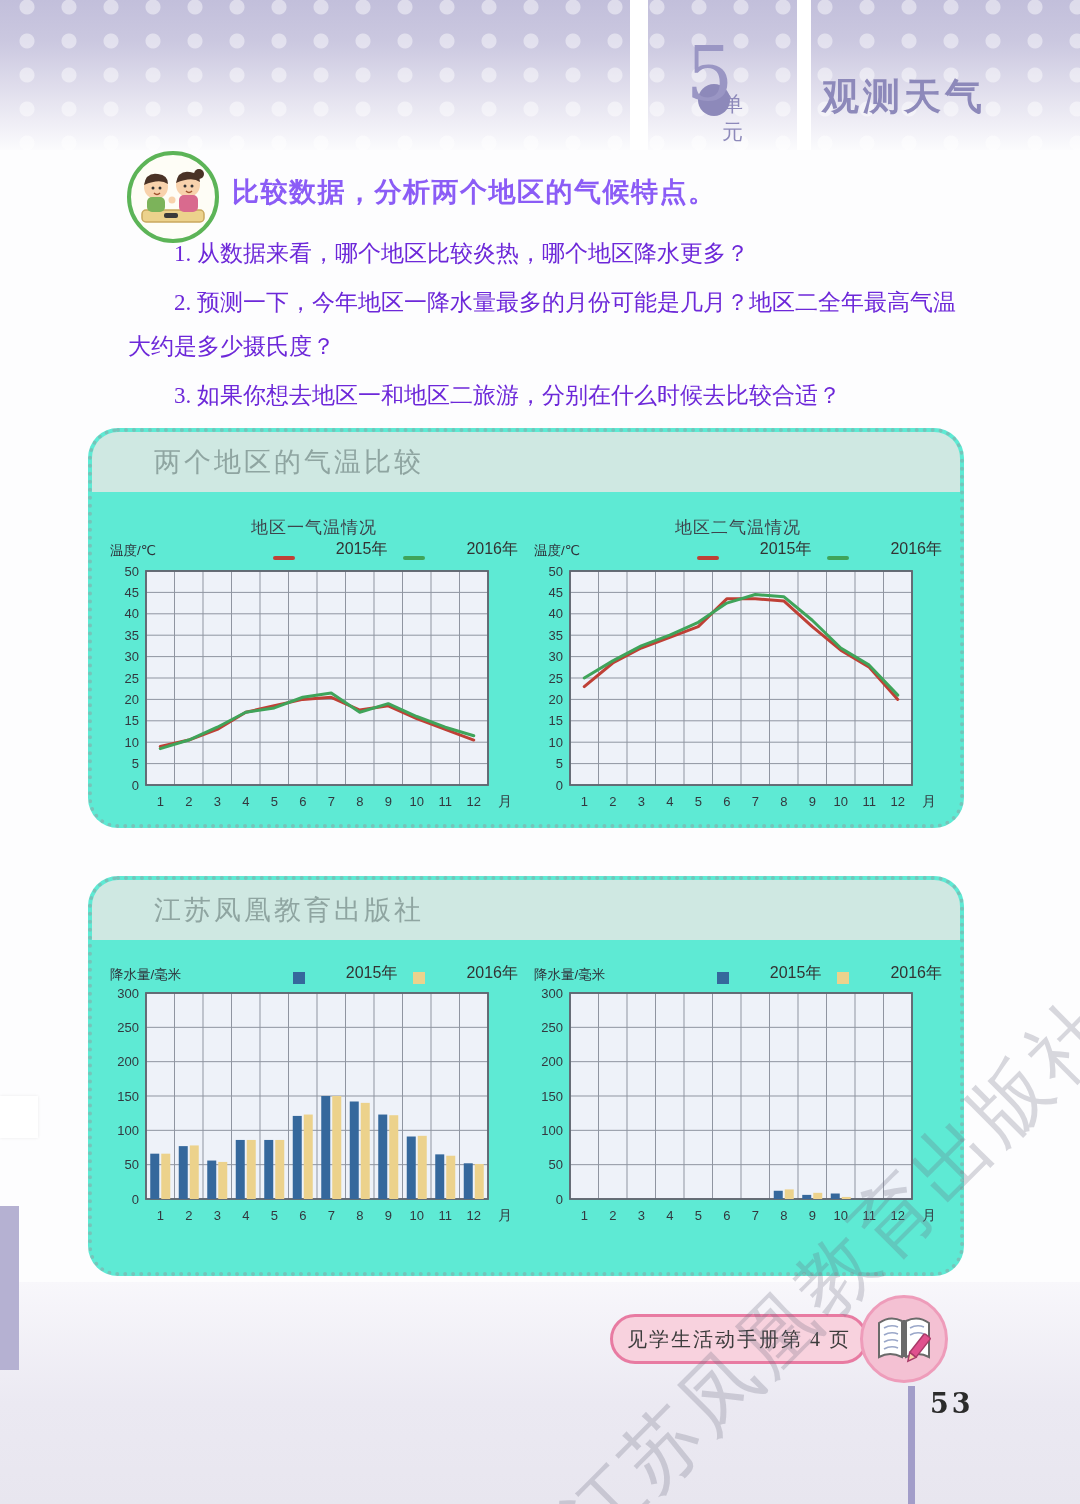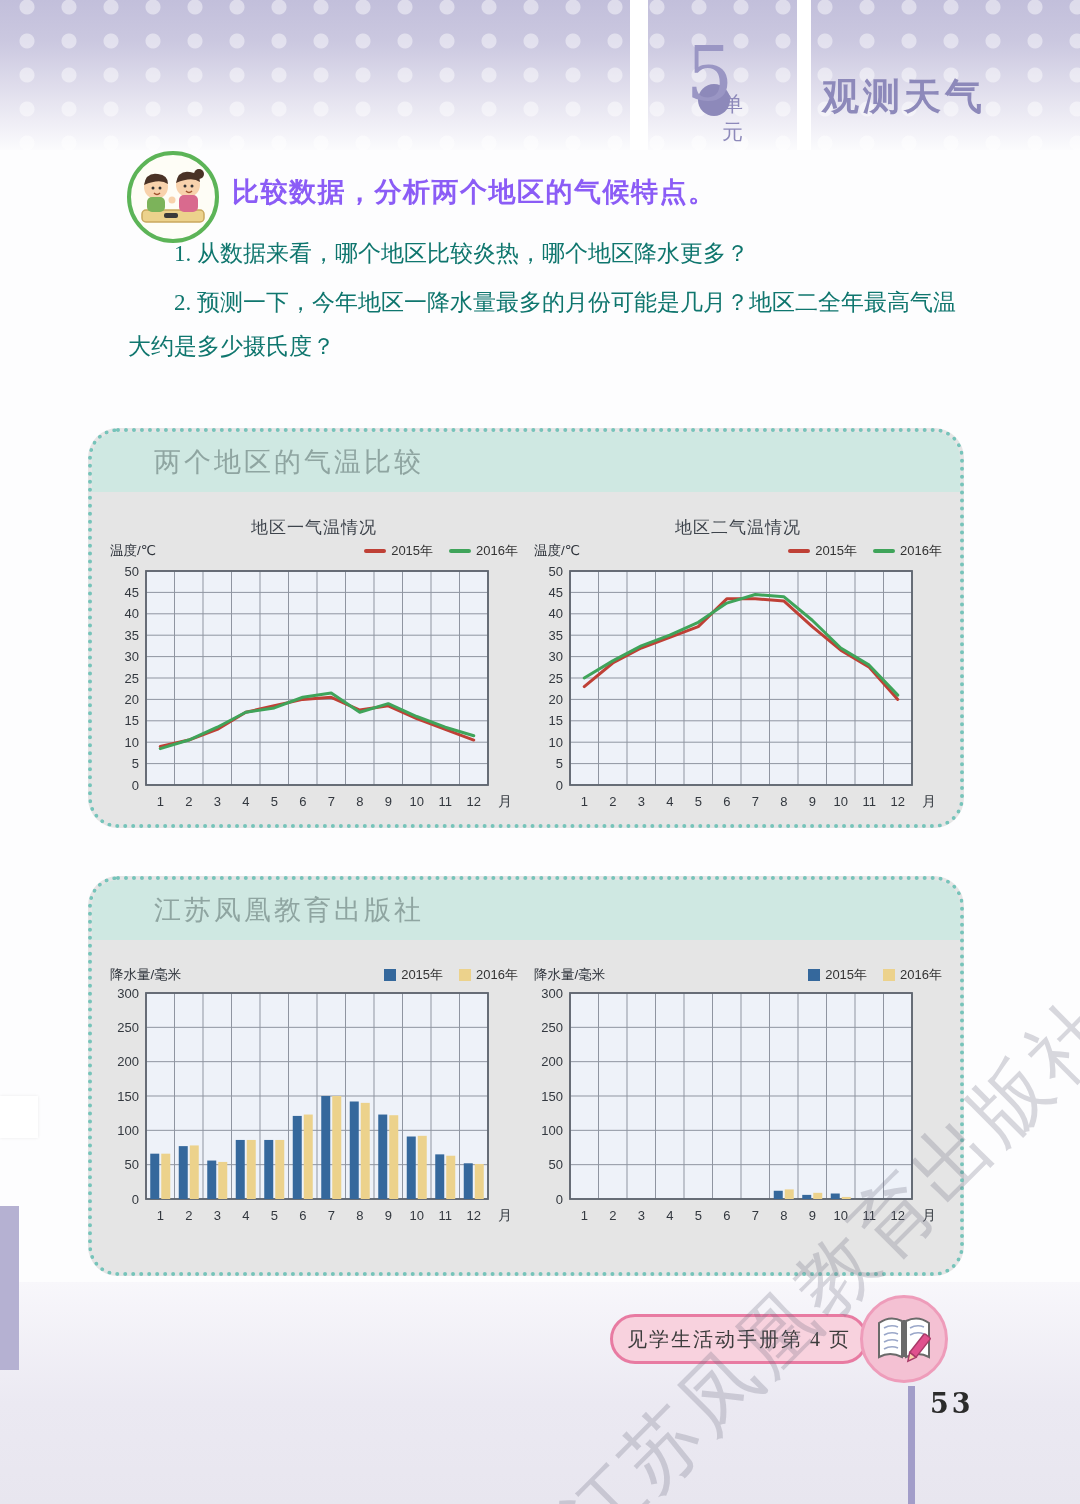--- a/index.html
+++ b/index.html
@@ -18,38 +18,38 @@
   .unit{position:absolute;left:686px;top:42px;height:90px;}
   .unit-circle{position:absolute;left:12px;top:42px;width:32px;height:32px;border-radius:50%;background:#8d89ba;}
   .unit-num{position:absolute;left:0;top:-8px;font-family:"DejaVu Serif","Liberation Serif",serif;font-size:74px;line-height:1.1;color:#9a96c4;}
   .unit-label{position:absolute;left:36px;top:48px;font-size:21px;color:#8d89ba;letter-spacing:2px;font-family:Liberation Serif, serif;}
   .unit-title{position:absolute;left:136px;top:30px;font-size:37px;font-weight:bold;color:#8d89ba;letter-spacing:4px;white-space:nowrap;}
 
   
   .avatar{position:absolute;left:126px;top:150px;width:94px;height:94px;}
   .activity-title{position:absolute;left:232px;top:174px;font-size:27px;font-weight:bold;color:#8b5cf6;letter-spacing:1.5px;white-space:nowrap;}
   .questions{position:absolute;left:128px;top:232px;width:836px;
-    font-family:"Liberation Serif","DejaVu Serif",serif;font-size:23px;color:#0f766e;line-height:1.92;}
+    font-family:"Liberation Serif","DejaVu Serif",serif;font-size:23px;color:#6d28d9;line-height:1.92;}
   .questions p{margin:0 0 5px 0;text-indent:2em;}
 
   
   .panel{position:absolute;left:88px;width:876px;height:400px;box-sizing:border-box;
-    border:4px dotted #76c4ba;border-radius:30px;background:#e5e5e5;overflow:hidden;}
+    border:4px dotted #76c4ba;border-radius:30px;background:#5eead4;overflow:hidden;}
   .panel-temp{top:428px;}
   .panel-rain{top:876px;}
   .panel-header{height:60px;background:#cfe8e2;display:flex;align-items:center;padding-left:62px;
     font-size:27px;color:#8fa5a1;letter-spacing:3px;}
   .panel-body{display:flex;justify-content:space-between;padding:12px 16px 0 16px;margin-top:12px;}
 
   .chart{width:412px;}
   .chart-title{text-align:center;font-size:17px;color:#3e444c;letter-spacing:1px;height:24px;line-height:24px;}
   .chart-sub{display:flex;justify-content:space-between;align-items:flex-end;height:20px;padding:0 2px 1px 2px;}
   .ylab{font-size:13.5px;color:#2e333b;}
   .legend{display:flex;align-items:center;}
-  .lg-item{display:inline-flex;align-items:center;margin-left:16px;font-size:13px;color:#333;}
+  .lg-item{display:inline-flex;align-items:flex-end;margin-left:16px;font-size:16px;color:#333;gap:36px;}
   .sw-line{display:inline-block;width:22px;height:4px;border-radius:2px;margin-right:5px;}
   .sw-box{display:inline-block;width:12px;height:12px;margin-right:5px;}
   svg.plot{display:block;}
 
   
   .page-bottom{position:absolute;left:0;top:1282px;width:1080px;height:222px;
     background:linear-gradient(180deg,#f8f7fb 0%,#ebe9f2 55%,#e8e6ef 100%);}
   .footer-pill{position:absolute;left:610px;top:1314px;width:258px;height:50px;box-sizing:border-box;
     border:3px solid #e87ba2;border-radius:26px;background:#f8d2de;
     display:flex;align-items:center;justify-content:center;
@@ -103,20 +103,21 @@
         <circle cx="66" cy="36" r="1.5" fill="#333"></circle>
       <path d="M60 41 Q63 44 66 41" stroke="#a0522d" stroke-width="1.5" fill="none"></path>
       <circle cx="46" cy="50" r="3.5" fill="#f8d2ac"></circle>
     </svg>
   </div>
   <div class="activity-title">比较数据，分析两个地区的气候特点。</div>
 
   <div class="questions">
     <p>1. 从数据来看，哪个地区比较炎热，哪个地区降水更多？</p>
     <p>2. 预测一下，今年地区一降水量最多的月份可能是几月？地区二全年最高气温大约是多少摄氏度？</p>
+    <p>3. 如果你想去地区一和地区二旅游，分别在什么时候去比较合适？</p>
   </div>
 
   <div class="panel panel-temp">
     <div class="panel-header">两个地区的气温比较</div>
     <div class="panel-body">
       <div class="chart">
         <div class="chart-title">地区一气温情况</div>
         <div class="chart-sub">
           <span class="ylab">温度/℃</span>
           <span class="legend">

